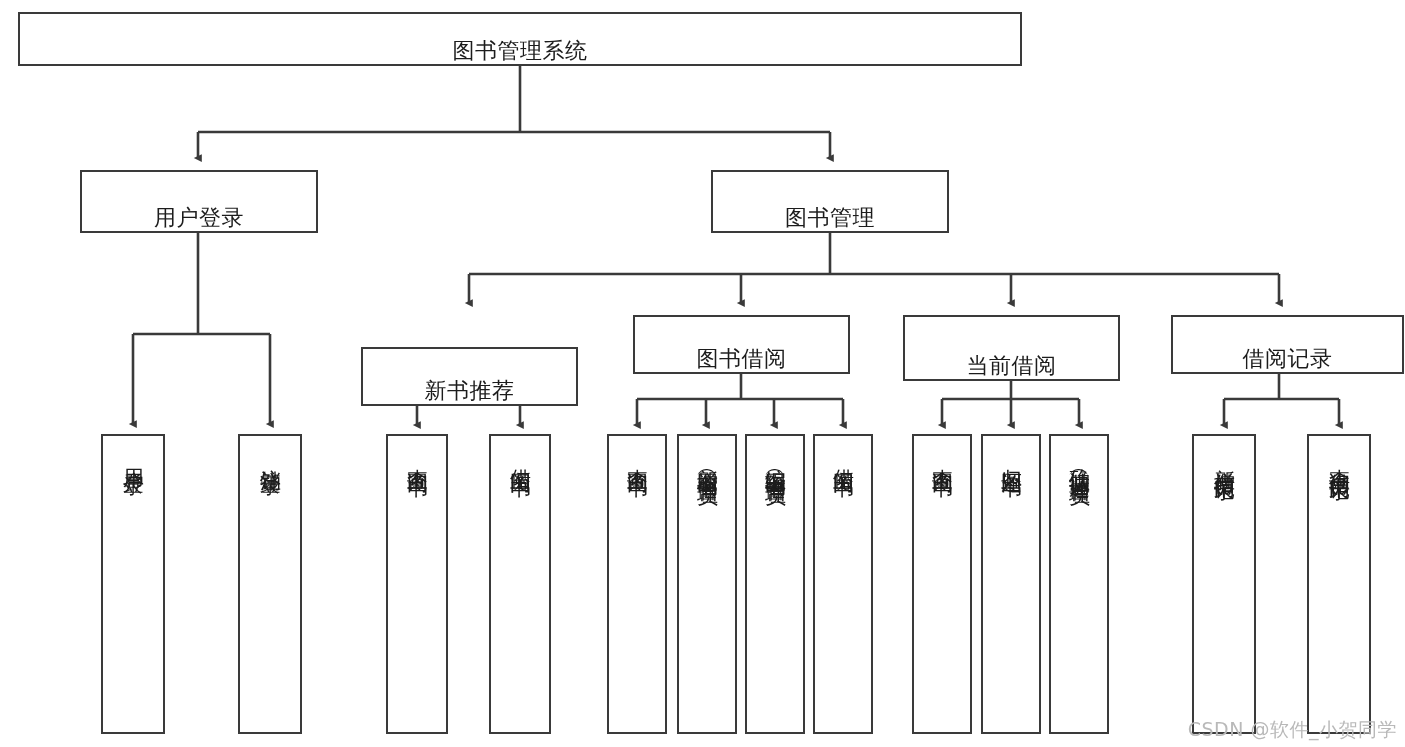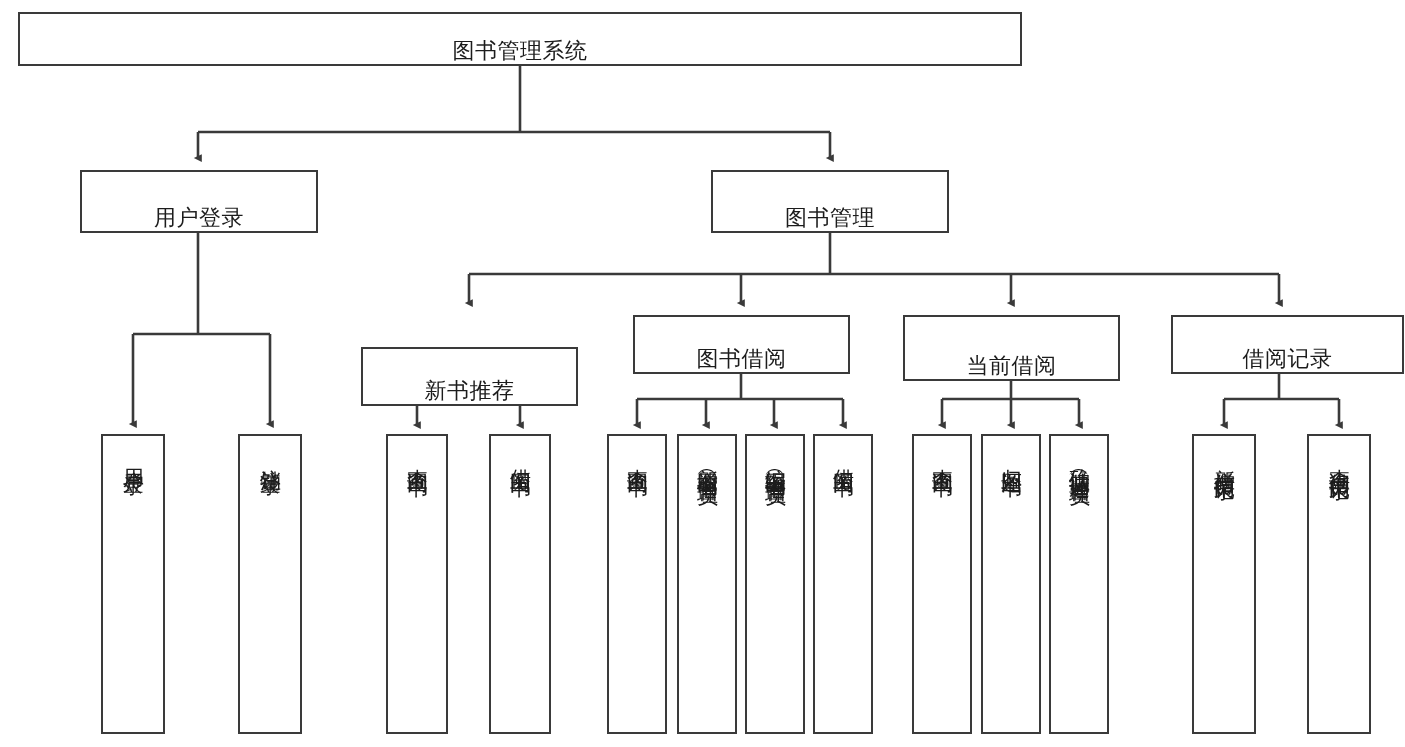--- a/index.html
+++ b/index.html
@@ -194,14 +194,15 @@
     <span class="node-label">确认归还（管理员）</span>
   </div>
 
   <div class="node leaf" style="left:1192px; top:434px; width:64px; height:300px;">
     <span class="node-label">新增借阅记录</span>
   </div>
   <div class="node leaf" style="left:1307px; top:434px; width:64px; height:300px;">
     <span class="node-label">查询借阅记录</span>
   </div>
 
+  <div class="watermark">CSDN @软件_小贺同学</div>
 
 </div>
 
 </body></html>

